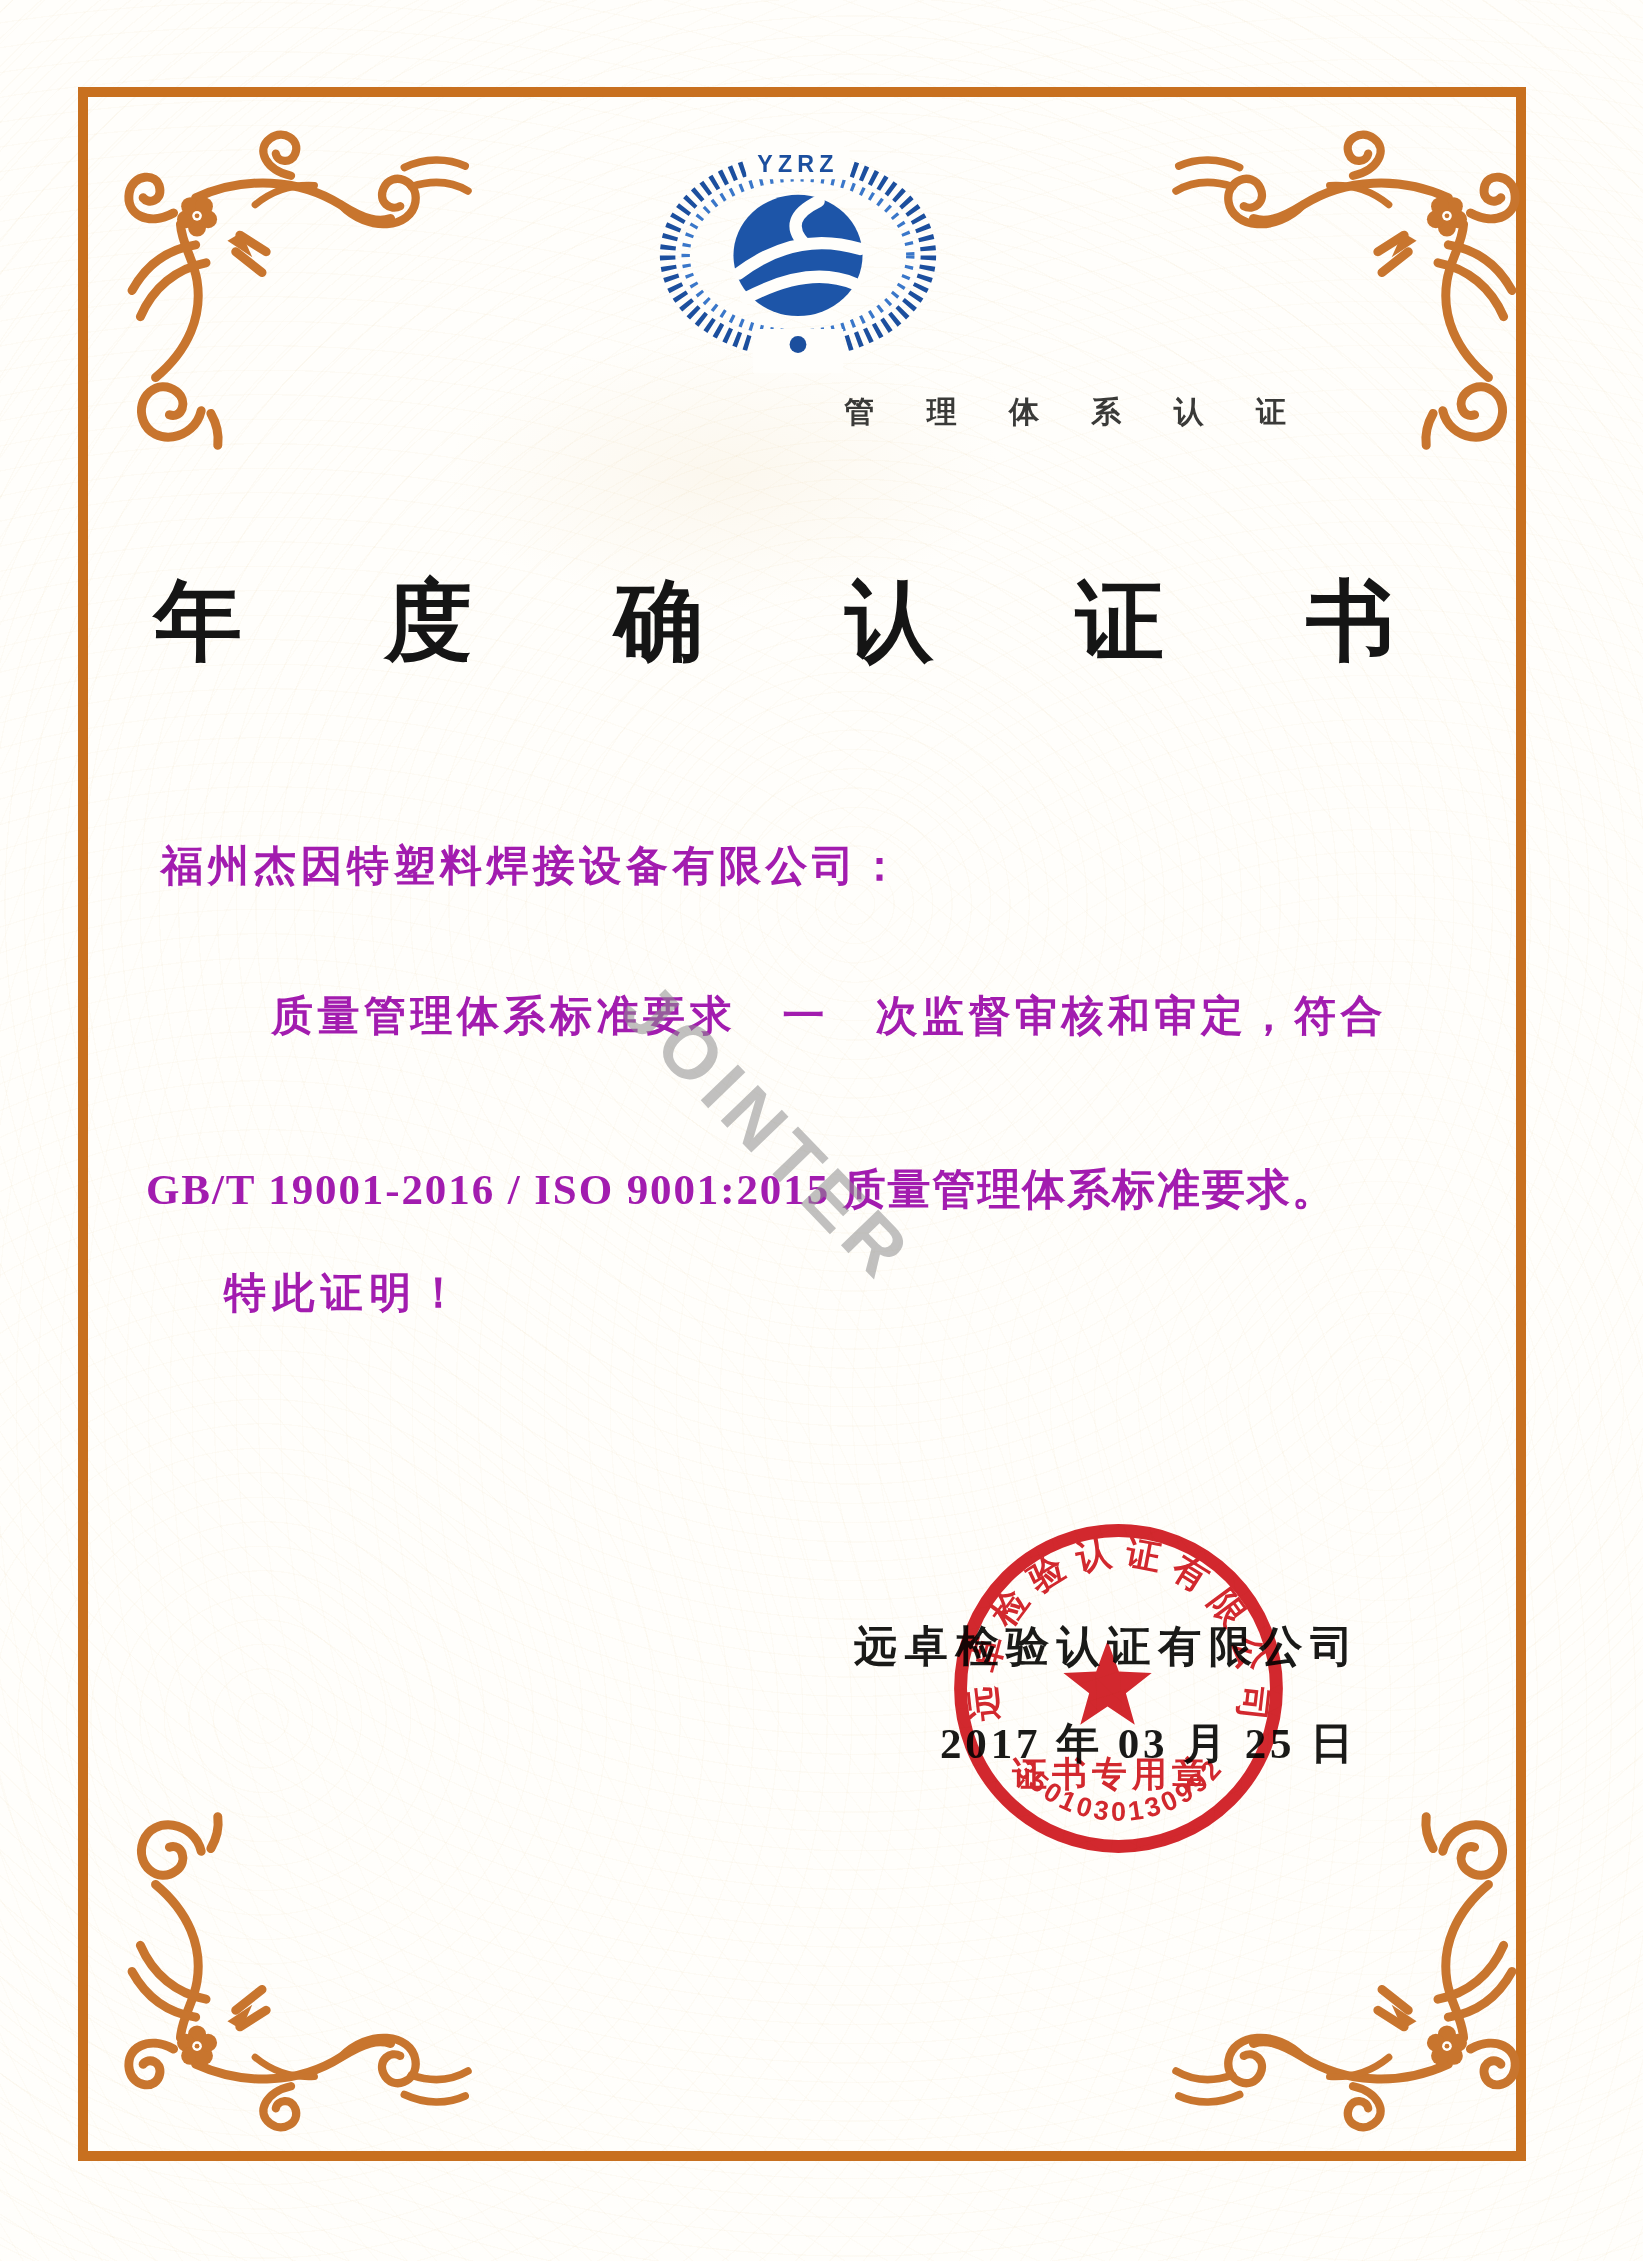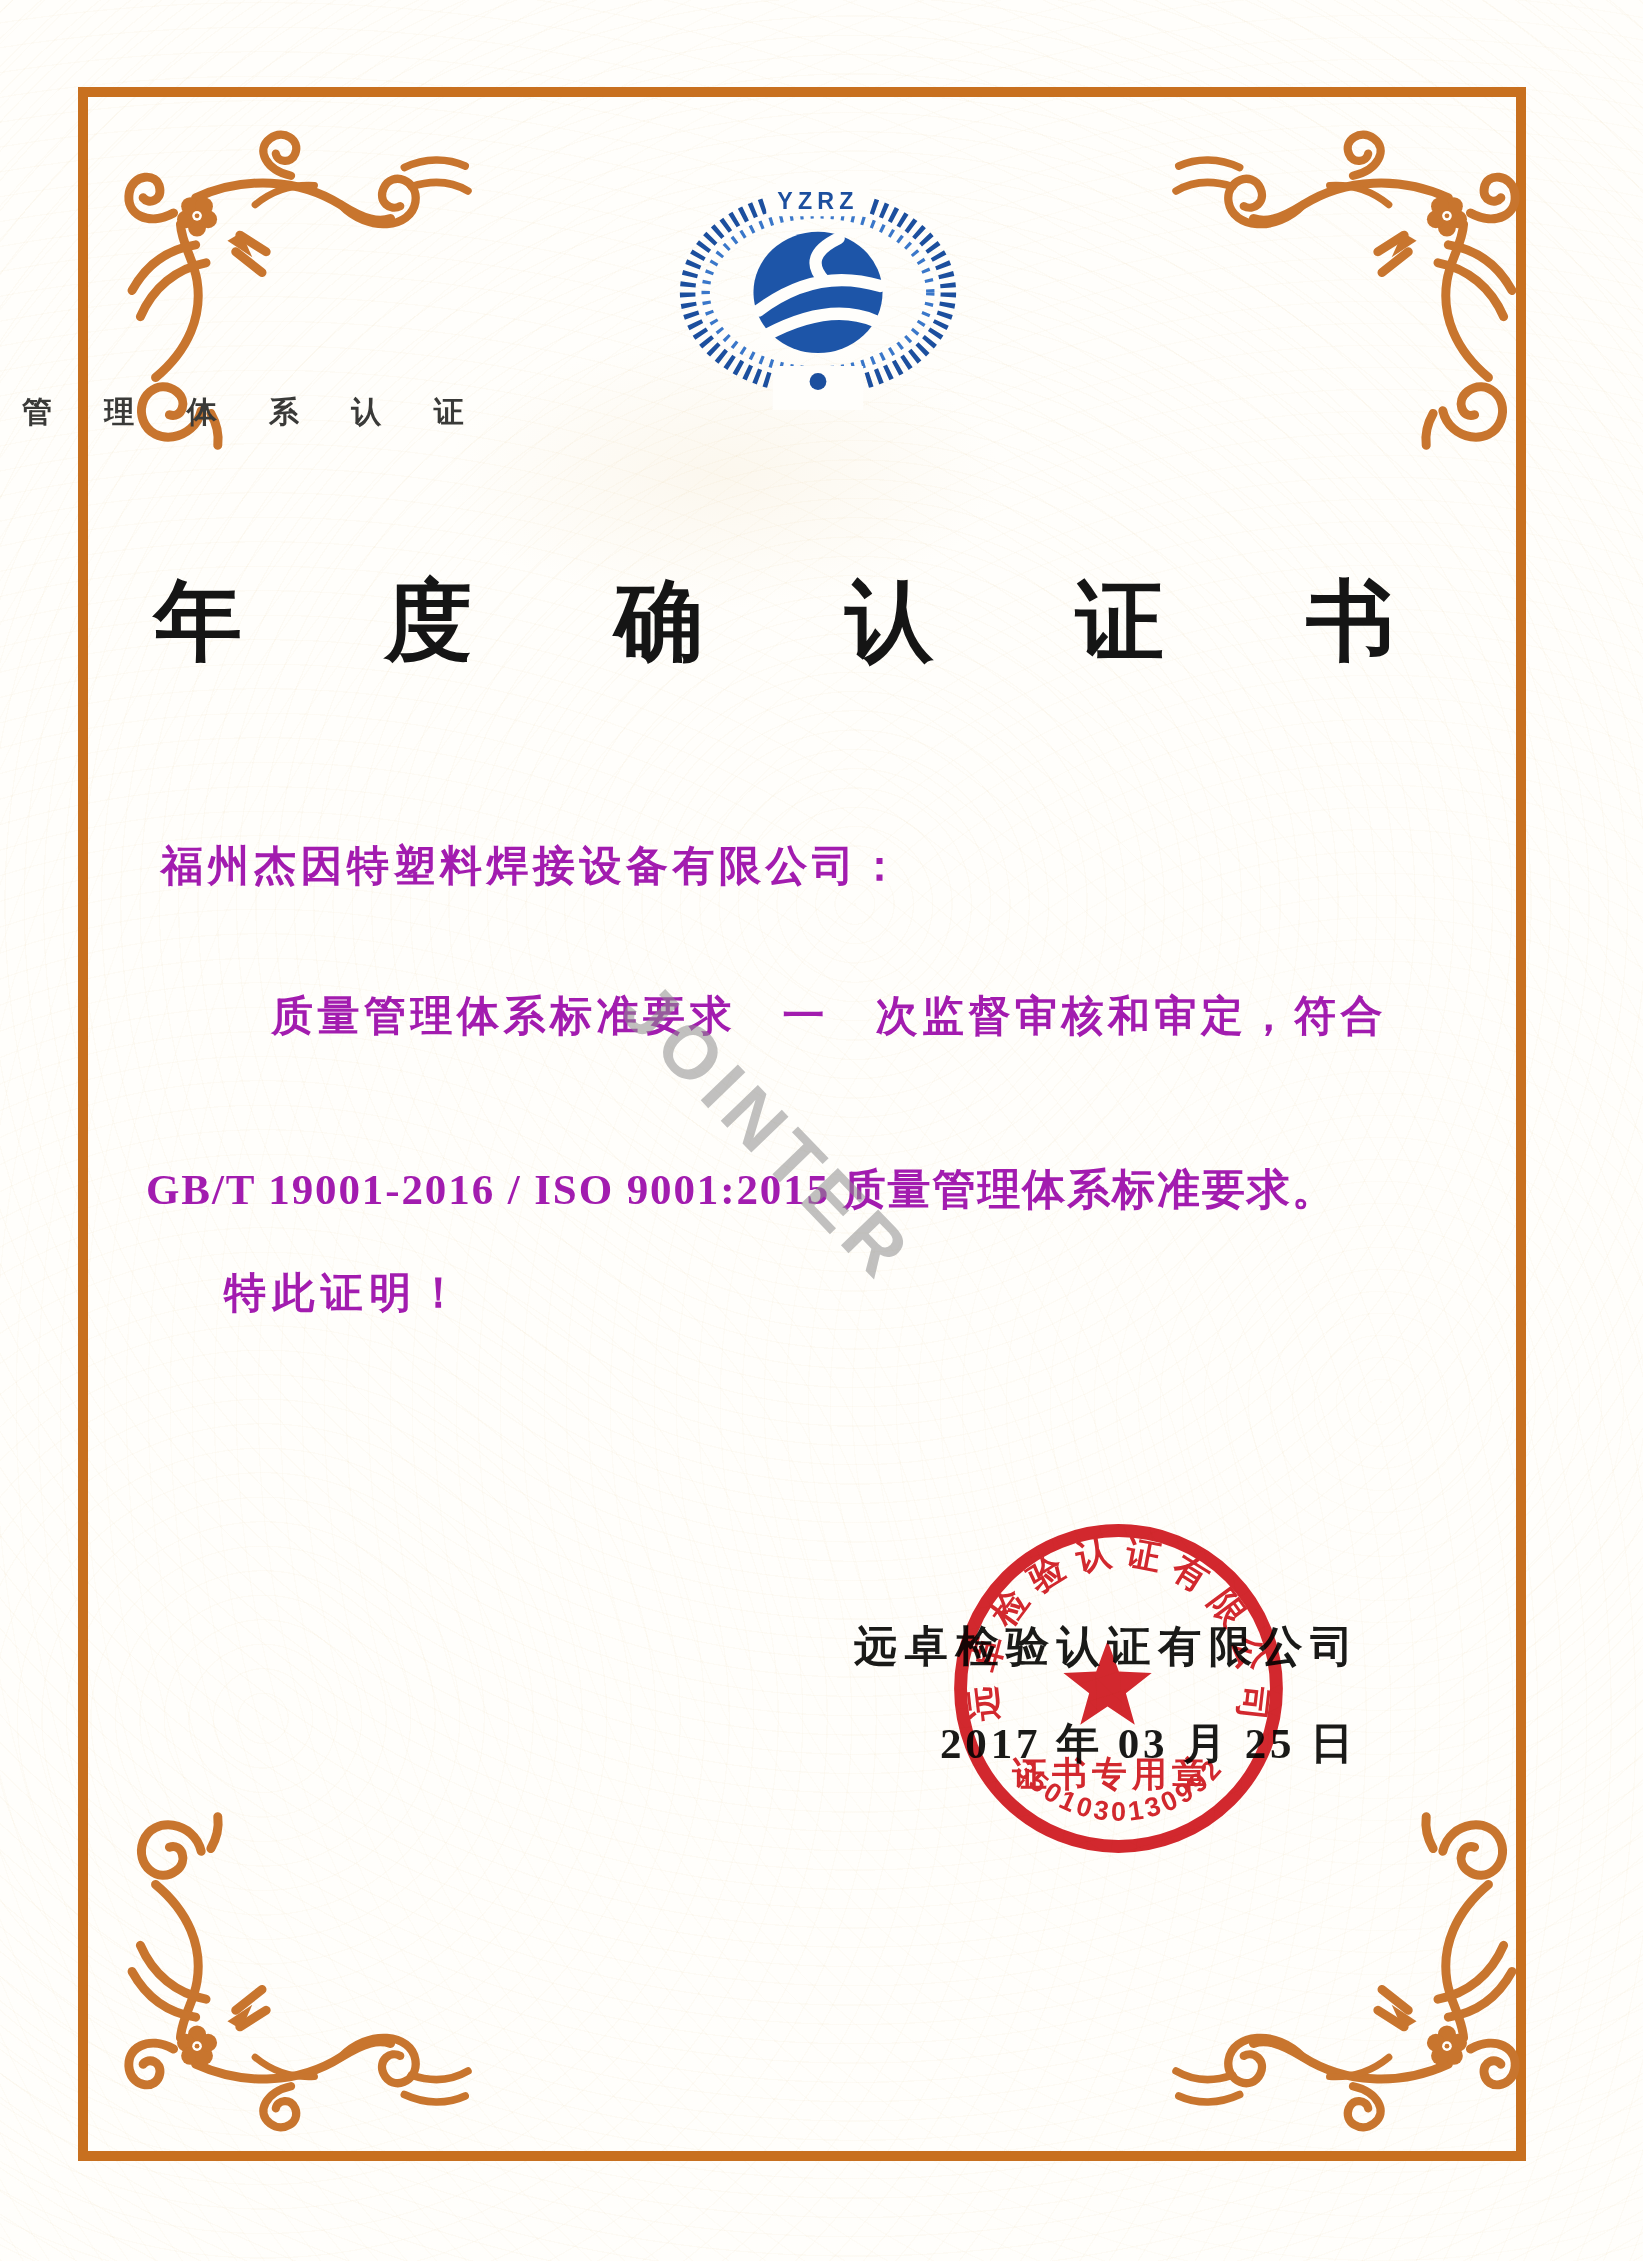--- a/index.html
+++ b/index.html
@@ -21,24 +21,24 @@
     position:absolute;left:78px;top:87px;width:1448px;height:2074px;
     border:10.3px solid #c8701f;box-sizing:border-box;z-index:1;
   }
   .ornament{position:absolute;width:387px;height:387px;z-index:1;}
   .ornament svg{width:100%;height:100%;}
   .orn-tl{left:92px;top:108px;transform:scaleY(-1);}
   .orn-tr{left:1165px;top:108px;transform:scale(-1,-1);}
   .orn-bl{left:92px;top:1767px;}
   .orn-br{left:1165px;top:1767px;transform:scaleX(-1);}
 
-  .logo{position:absolute;left:676px;top:147px;width:284px;height:226px;z-index:2;margin-top:37px;}
+  .logo{position:absolute;left:656px;top:147px;width:284px;height:226px;z-index:2;}
 
   .org-subtitle{
-    position:absolute;left:0;top:392px;width:1308px;text-align:left;z-index:2;
+    position:absolute;left:0;top:392px;width:1308px;text-align:right;z-index:2;
     font-family:"Liberation Sans","DejaVu Sans",sans-serif;
     font-size:30px;font-weight:600;color:#3a3a38;letter-spacing:22px;padding-left:22px;box-sizing:border-box;
   }
   .cert-title{
     position:absolute;left:0;top:562px;width:1548px;text-align:center;z-index:3;
     font-family:"Liberation Sans","DejaVu Sans",sans-serif;
     font-size:88px;font-weight:bold;color:#151515;letter-spacing:59px;padding-left:59px;box-sizing:border-box;
     white-space:nowrap;
   }
   .body-text{

